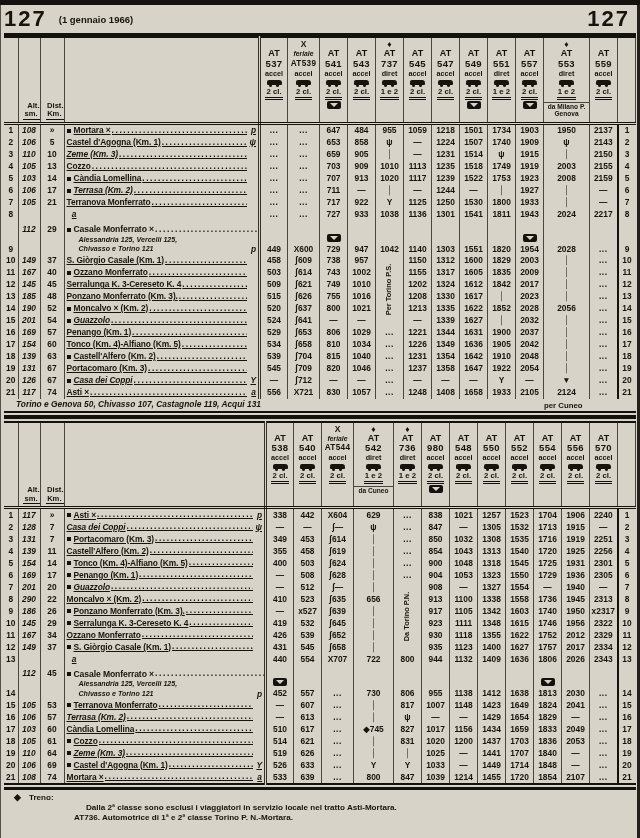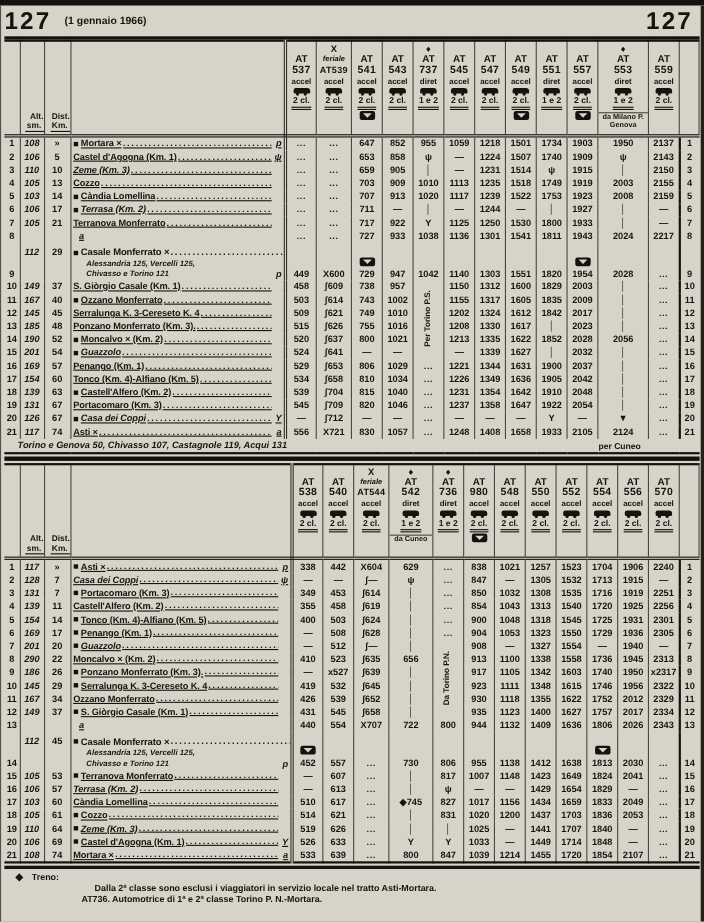--- a/index.html
+++ b/index.html
@@ -259,21 +259,21 @@
               <div class="st">
                 <span class="sq"></span>
                 <span class="nm">Mortara ×</span>
                 <span class="dots"></span>
                 <span class="end">p</span>
               </div>
             </td>
             <td class="time c-dots">...</td>
             <td class="time c-dots">...</td>
             <td class="time">647</td>
-            <td class="time">852</td>
+            <td class="time">484</td>
             <td class="time">955</td>
             <td class="time">1059</td>
             <td class="time">1218</td>
             <td class="time">1501</td>
             <td class="time">1734</td>
             <td class="time">1903</td>
             <td class="time">1950</td>
             <td class="time">2137</td>
             <td class="num numr">1</td>
           </tr>

